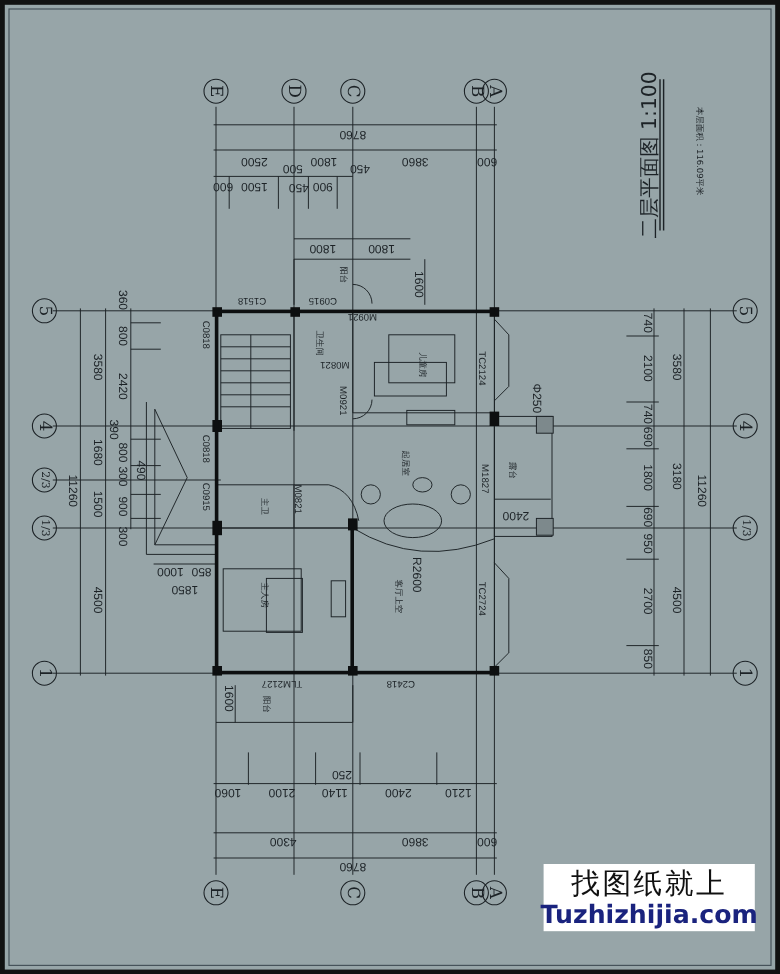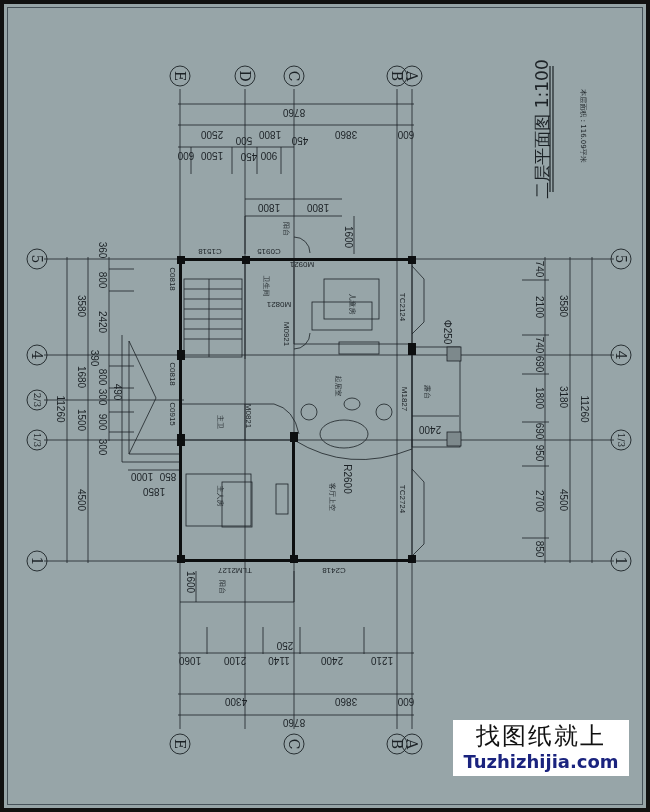--- a/index.html
+++ b/index.html
@@ -8,21 +8,21 @@
   #inner-frame{position:absolute;left:3px;top:3px;right:3px;bottom:3px;border:1px solid #46525a;}
   svg{position:absolute;left:0;top:0;}
   .dim{font-family:"Liberation Sans",sans-serif;font-size:10px;fill:#1c2226;}
   .axis{font-family:"DejaVu Serif",serif;font-size:14px;fill:#1c2226;}
   .lbl{font-family:"DejaVu Sans",sans-serif;font-size:7px;fill:#1c2226;}
   .ttl{font-family:"DejaVu Sans",sans-serif;font-size:17px;fill:#1c2226;}
   .sub{font-family:"DejaVu Sans",sans-serif;font-size:7px;fill:#1c2226;}
   #watermark{position:absolute;left:449px;top:716px;width:176px;height:56px;background:#fff;
              display:flex;flex-direction:column;align-items:center;justify-content:center;}
   #wm-cn{font-family:"DejaVu Sans",sans-serif;font-size:24px;color:#111;letter-spacing:2px;line-height:28px;}
-  #wm-url{font-family:"DejaVu Sans",sans-serif;font-weight:bold;font-size:18px;color:#1a237e;line-height:24px;}
+  #wm-url{font-family:"DejaVu Sans",sans-serif;font-weight:bold;font-size:21px;color:#1a237e;line-height:24px;}
 </style>
 </head>
 <body>
 
 <div id="page">
   <div id="inner-frame"></div>
 
   <svg width="650" height="812" viewBox="0 0 650 812">
     <g stroke="#1c2226" stroke-width="0.8" fill="none">
 

